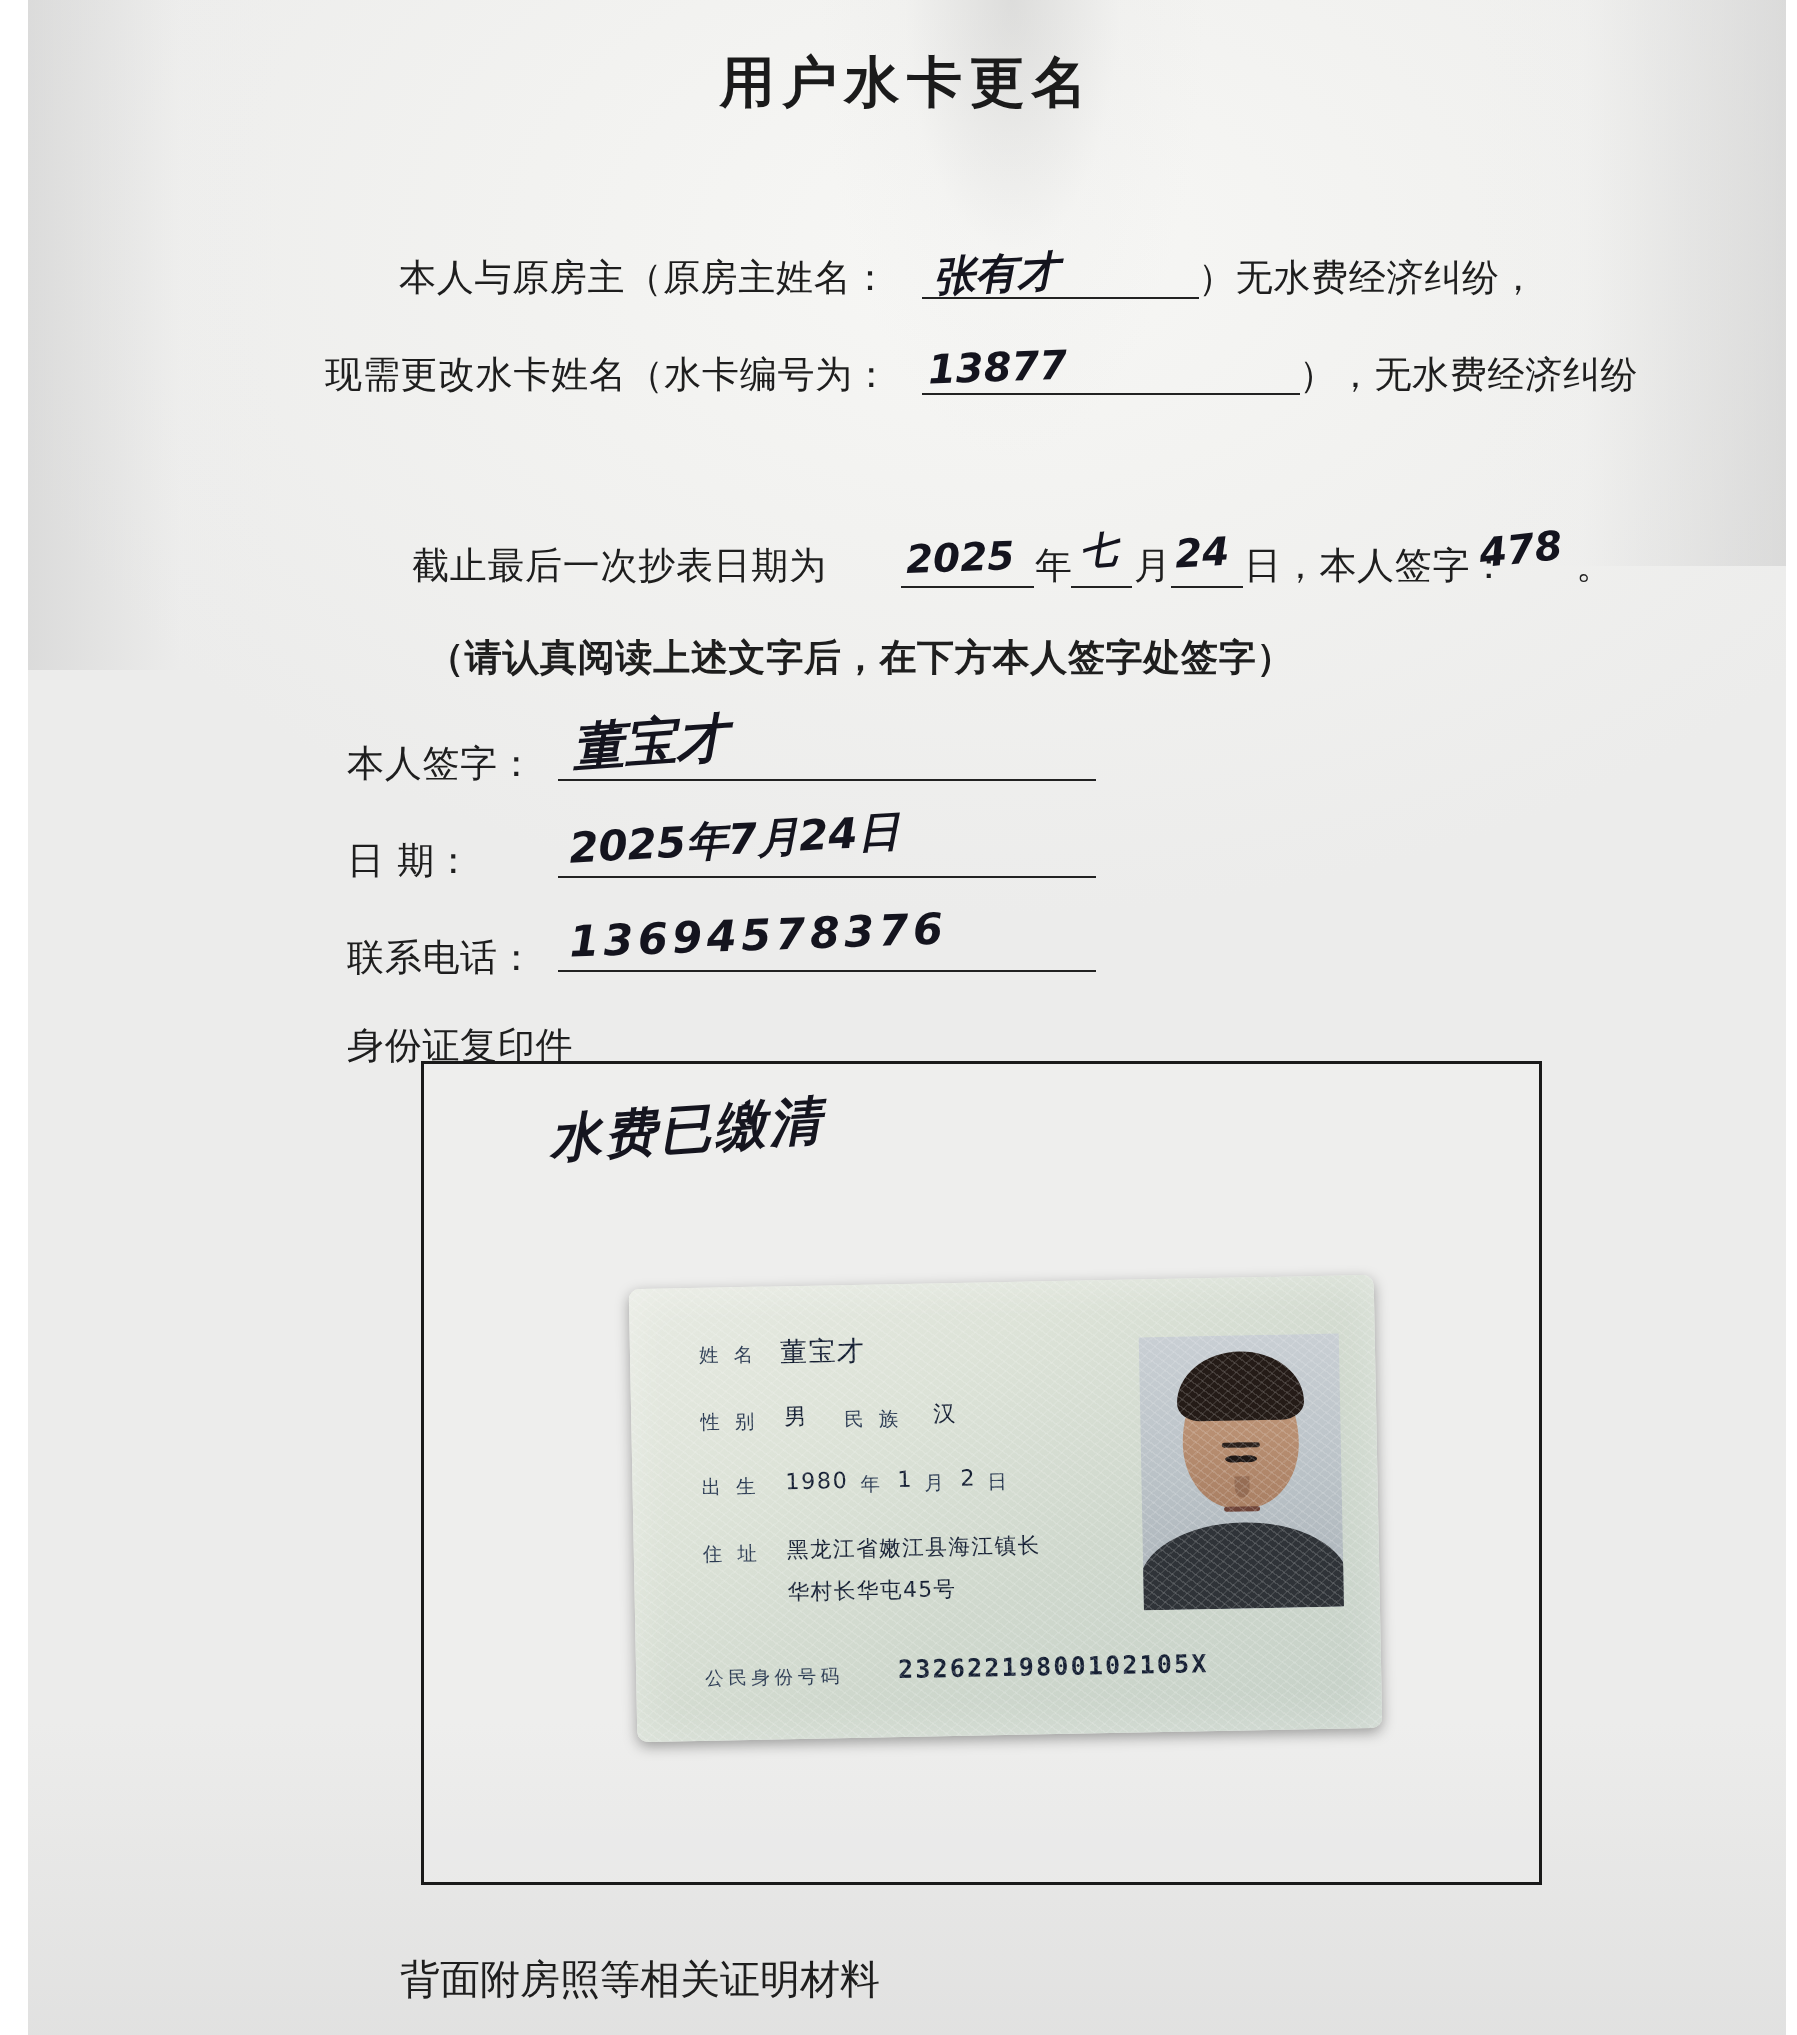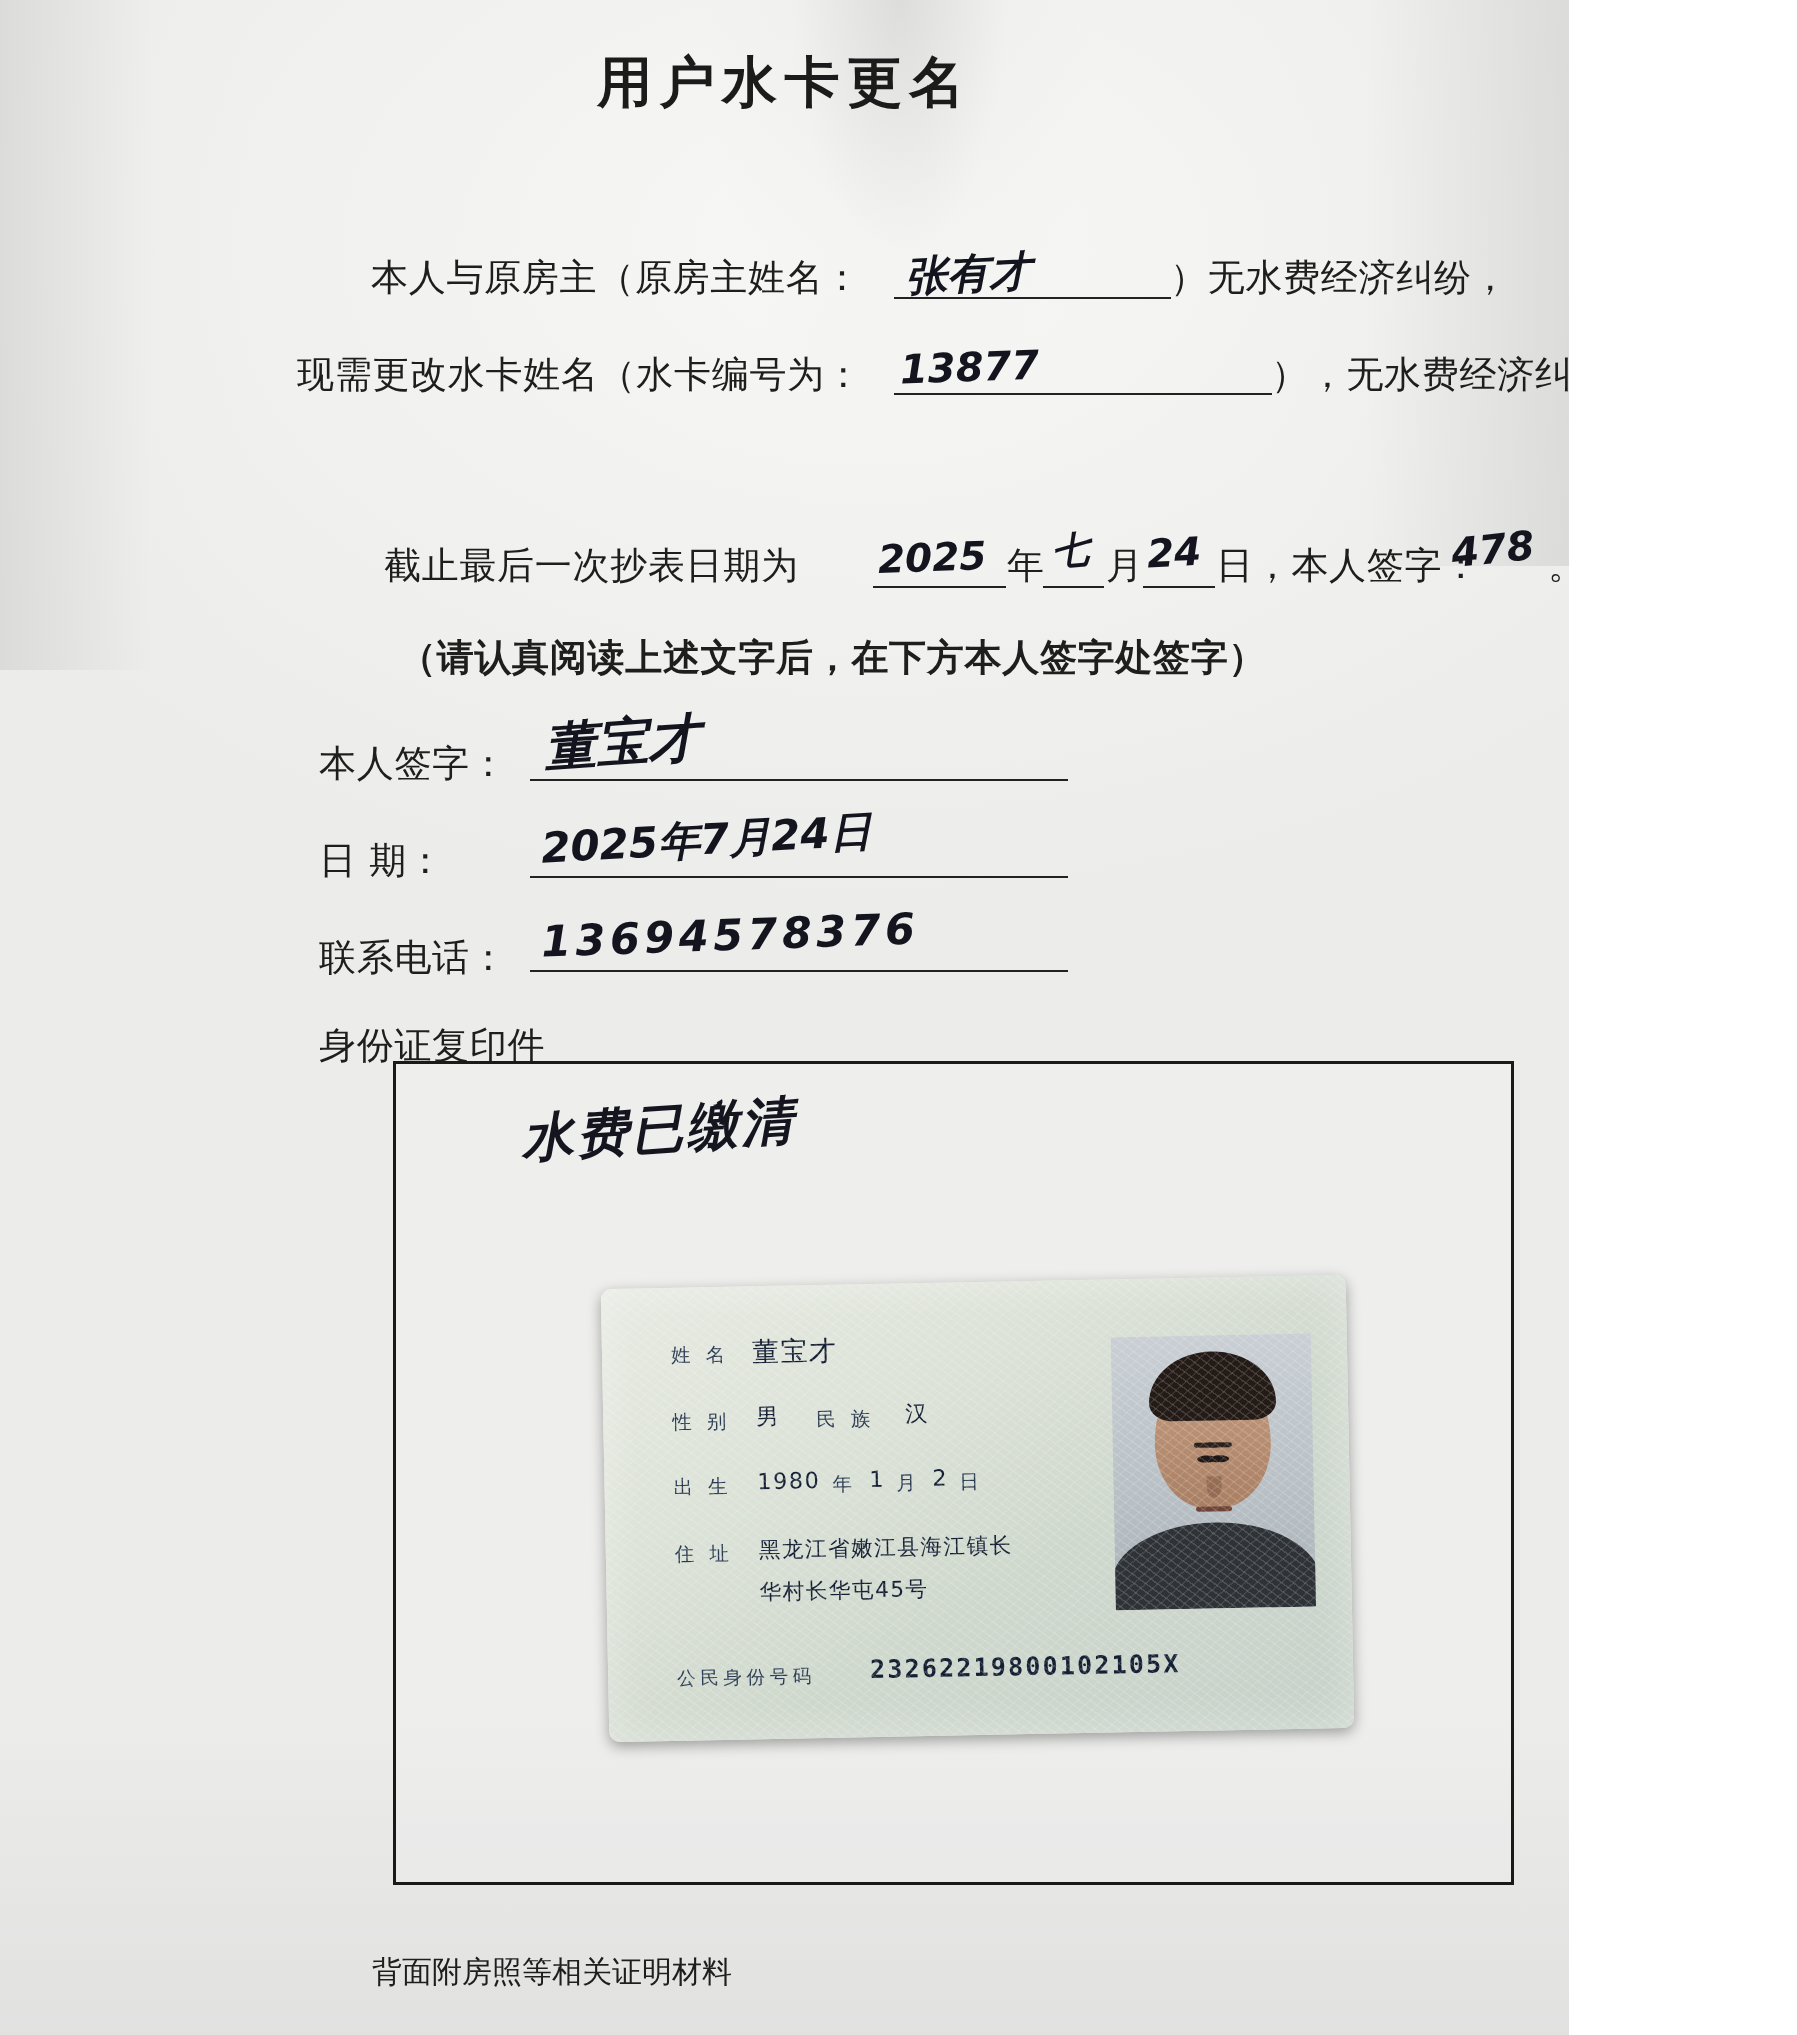--- a/index.html
+++ b/index.html
@@ -5,26 +5,27 @@
   html, body {
     margin: 0;
     padding: 0;
     background: #ffffff;
   }
   body {
     font-family: "DejaVu Sans", "Liberation Sans", sans-serif;
   }
   .page {
     position: relative;
-    width: 1569px;
+    width: 1758px;
     height: 2035px;
     background:
       radial-gradient(ellipse 1043px 670px at 55% 12%, #f7f7f5 0%, #f2f2f0 45%, #ececeb 100%),
       linear-gradient(180deg, #f4f4f2 0%, #efefed 40%, #f1f1ef 100%);
     overflow: hidden;
+    margin-left: 28px;
   }
   
   .shade-top-left {
     position: absolute;
     left: 0; top: 0;
     width: 253px; height: 670px;
     background: linear-gradient(90deg, rgba(205,205,205,0.55) 0%, rgba(235,235,235,0.15) 60%, rgba(255,255,255,0) 100%);
     pointer-events: none;
   }
   .shade-top-right {
@@ -237,21 +238,21 @@
     transform: rotate(-4deg);
     letter-spacing: 3px;
     white-space: nowrap;
   }
 
   .footer-note {
     position: absolute;
     left: 372px;
     top: 1952px;
     font-family: "DejaVu Serif", "Liberation Serif", serif;
-    font-size: 30px;
+    font-size: 40px;
     color: #1e1e1e;
     white-space: nowrap;
   }
 </style>
 </head>
 <body>
 
 <div class="page">
 
   <div class="shade-top-left"></div>

